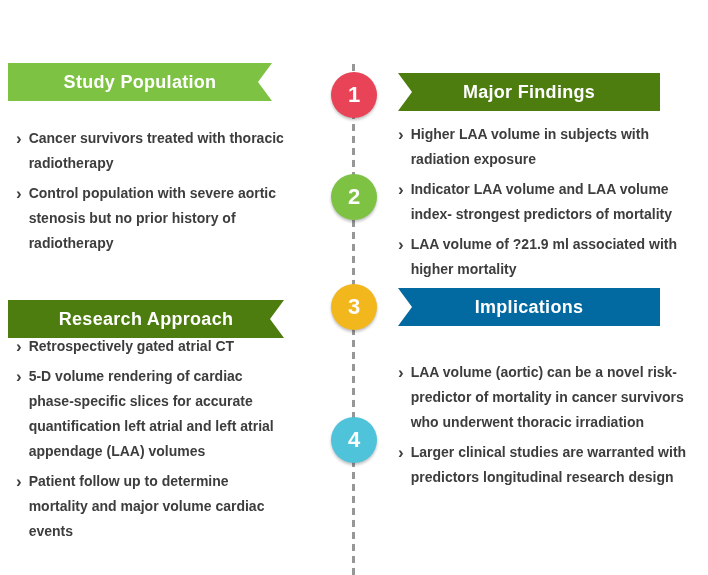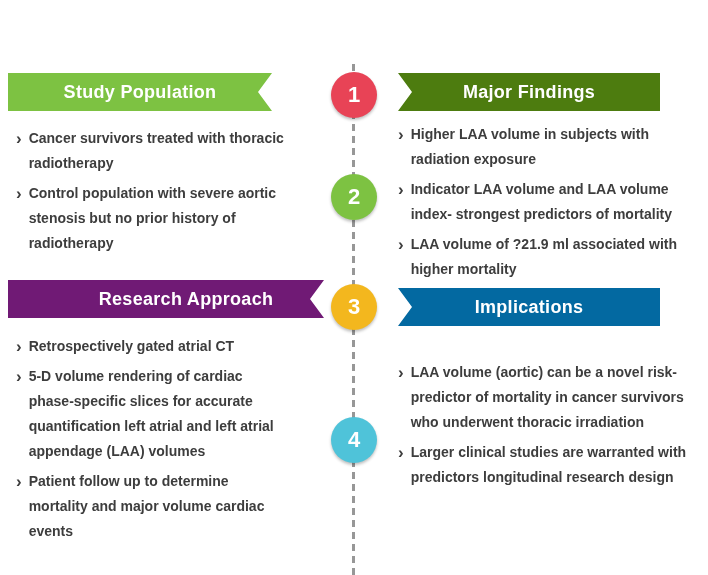--- a/index.html
+++ b/index.html
@@ -27,23 +27,23 @@
   .c3 { top:284px; background:#F3B71E; }
   .c4 { top:417px; background:#4FC3D9; }
   .banner {
     position:absolute; height:38px;
     display:flex; align-items:center; justify-content:center;
     color:#ffffff; font-size:18px; font-weight:bold; letter-spacing:0.3px;
     filter:drop-shadow(0 2px 2px rgba(0,0,0,0.3));
   }
   .edge-left  { clip-path:polygon(0 0, 100% 0, calc(100% - 14px) 50%, 100% 100%, 0 100%); }
   .edge-right { clip-path:polygon(0 0, 100% 0, 100% 100%, 0 100%, 14px 50%); }
-  .b-study    { top:73px;  left:8px;   width:264px; background:#7DC242; }
+  .b-study    { top:63px;  left:8px;   width:264px; background:#7DC242; }
   .b-find     { top:73px;  left:398px; width:262px; background:#4d7c0f; }
-  .b-research { top:280px; left:8px;   width:276px; background:#701a75;padding-left:40px; }
+  .b-research { top:300px; left:8px;   width:276px; background:#4d7c0f; }
   .b-impl     { top:288px; left:398px; width:262px; background:#0369a1; }
   .bullets {
     position:absolute; list-style:none; margin:0; padding:0;
     font-size:14px; font-weight:bold; color:#3d3d3d;
   }
   .bullets li { display:flex; gap:7px; margin-bottom:5px; line-height:25px; }
   .bullets .marker { flex:0 0 auto; font-size:17px; }
   .bullets .txt { flex:1 1 auto; }
   .g-study    { top:126px; left:16px;  width:268px; }
   .g-find     { top:122px; left:398px; width:300px; }

